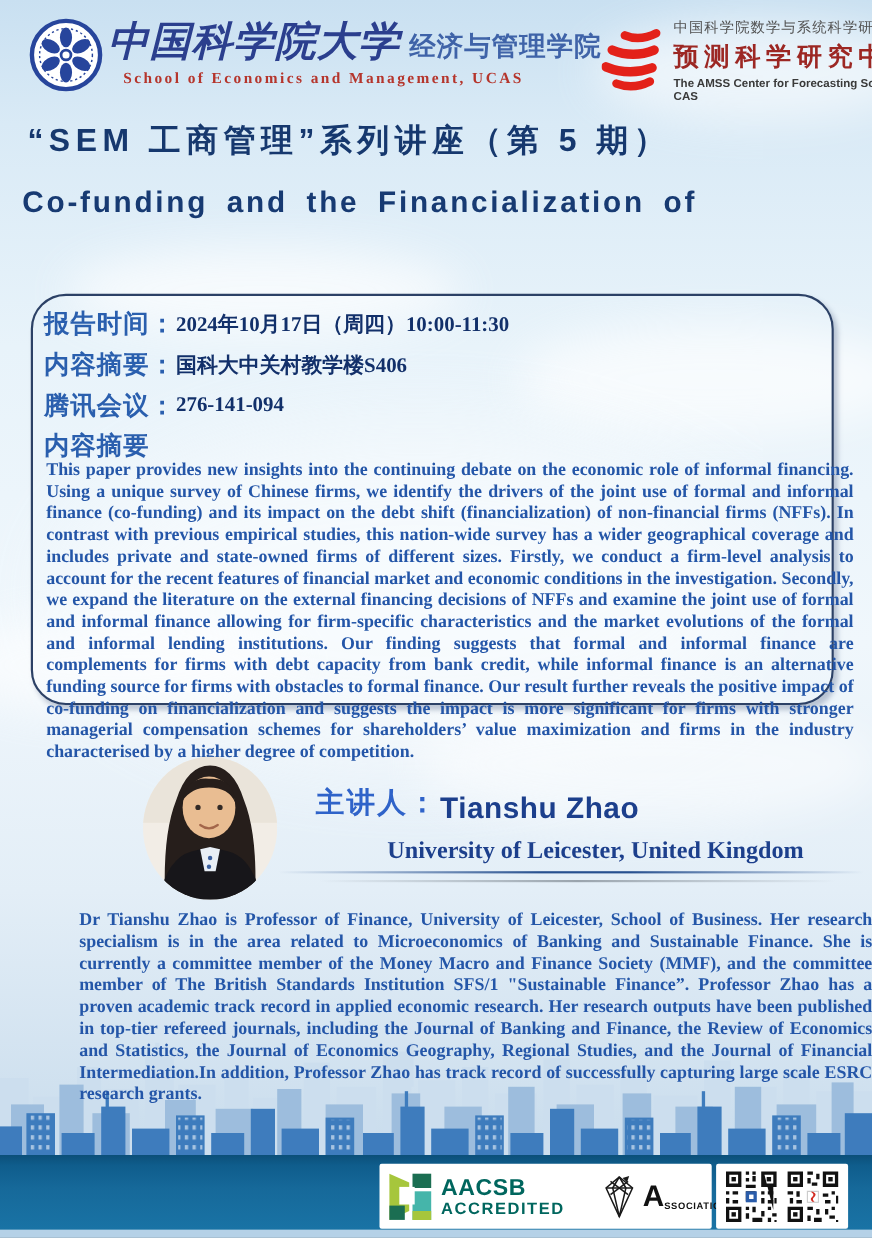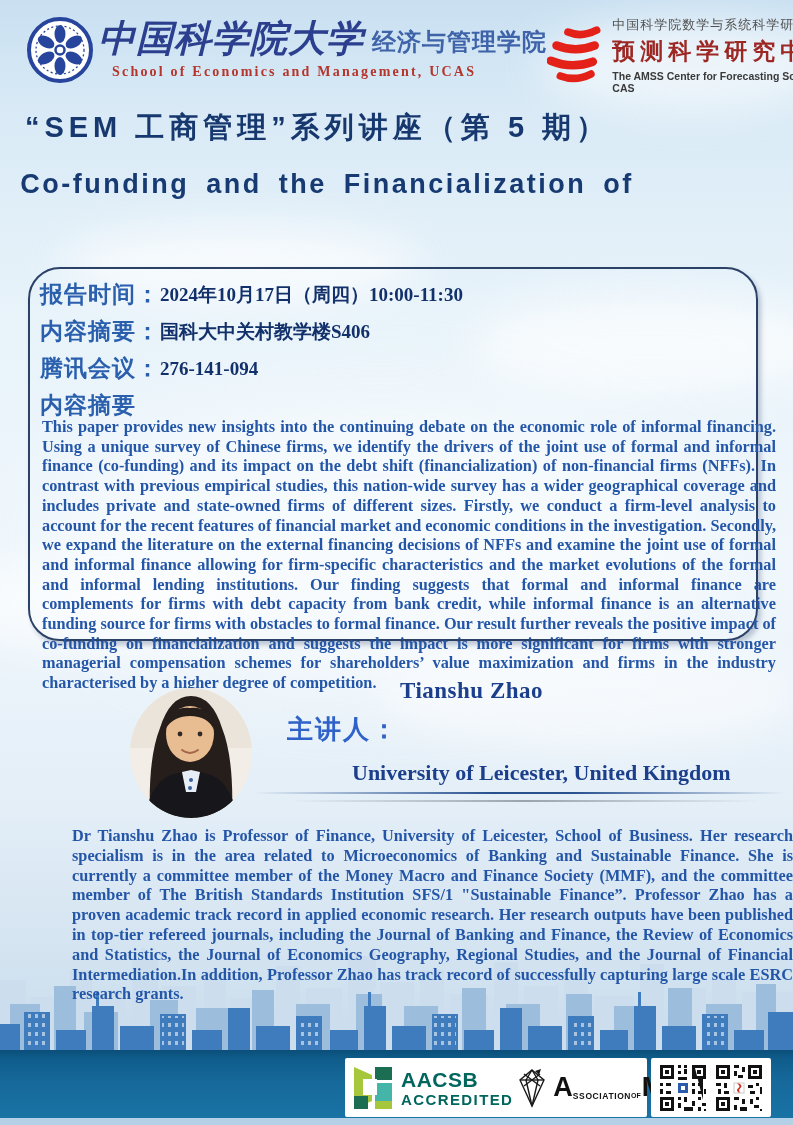--- a/index.html
+++ b/index.html
@@ -47,35 +47,35 @@
   .abstract{left:30px;top:417px;width:734px;text-align:justify;
     font-family:"Liberation Serif",serif;font-weight:bold;font-size:16.3px;
     line-height:19.7px;color:#2456a8;margin-left:12px;}
   .bio{left:38px;top:826px;width:721px;text-align:justify;
     font-family:"Liberation Serif",serif;font-weight:bold;font-size:16.3px;
     line-height:19.8px;color:#2456a8;margin-left:34px;}
 
   
   .portrait{left:130px;top:688px;width:122px;height:130px;}
   .speaker-label{left:287px;top:712px;font-size:26px;font-weight:bold;color:#2f63c9;letter-spacing:2px;}
-  .speaker-name{left:400px;top:678px;font-family:Liberation Serif, serif;
-    font-size:23px;font-weight:bold;color:#1c3f8c;letter-spacing:.5px;}
+  .speaker-name{left:400px;top:720px;font-family:Liberation Sans, sans-serif;
+    font-size:27px;font-weight:bold;color:#1c3f8c;letter-spacing:.5px;}
   .speaker-aff{left:352px;top:760px;font-family:"Liberation Serif",serif;
     font-size:22px;font-weight:bold;color:#1c3f8c;}
   .sep-blue{left:253px;top:792px;width:532px;height:2px;
     background:linear-gradient(90deg,rgba(40,80,150,0) 0%,#27508f 45%,#27508f 60%,rgba(40,80,150,0) 100%);}
   .sep-gray{left:290px;top:800px;width:470px;height:2px;
     background:linear-gradient(90deg,rgba(120,130,140,0) 0%,#9aa4ad 50%,rgba(120,130,140,0) 100%);}
 
   
   .skyline{left:0;top:942px;width:793px;height:112px;z-index:1;}
   .band{left:0;top:1050px;width:793px;height:68px;
     background:linear-gradient(180deg,#0b4f79 0%,#0f5d8c 14%,#16699a 45%,#1973a5 100%);}
   .bottom-strip{left:0;top:1118px;width:793px;height:7px;background:#b5d1e7;}
-  .logo-box{background:#fff;border-radius:2px;display:flex;align-items:center;z-index:3;}
+  .logo-box{background:#fff;border-radius:2px;display:flex;align-items:center;z-index:3;gap:31px;}
   .accr-box{left:345px;top:1058px;width:302px;height:59px;padding:0 6px;box-sizing:border-box;justify-content:space-between;}
   .qr-box{left:651px;top:1058px;width:120px;height:59px;justify-content:center;gap:6px;}
   .aacsb-wrap{display:flex;align-items:center;}
   .aacsb-txt{margin-left:6px;line-height:1;}
   .aacsb-name{font-size:21px;font-weight:bold;color:#00665e;letter-spacing:.5px;}
   .aacsb-sub{font-size:15px;font-weight:bold;color:#00665e;letter-spacing:1.4px;margin-top:2px;}
   .amba-wrap{display:flex;align-items:center;color:#111;}
   .amba-txt{display:flex;align-items:flex-end;margin-left:2px;line-height:1;}
   .amba-big{font-size:27px;font-weight:bold;letter-spacing:-1px;}
   .amba-col{display:flex;flex-direction:row;align-items:flex-start;margin:0 1px 1px 1px;}

